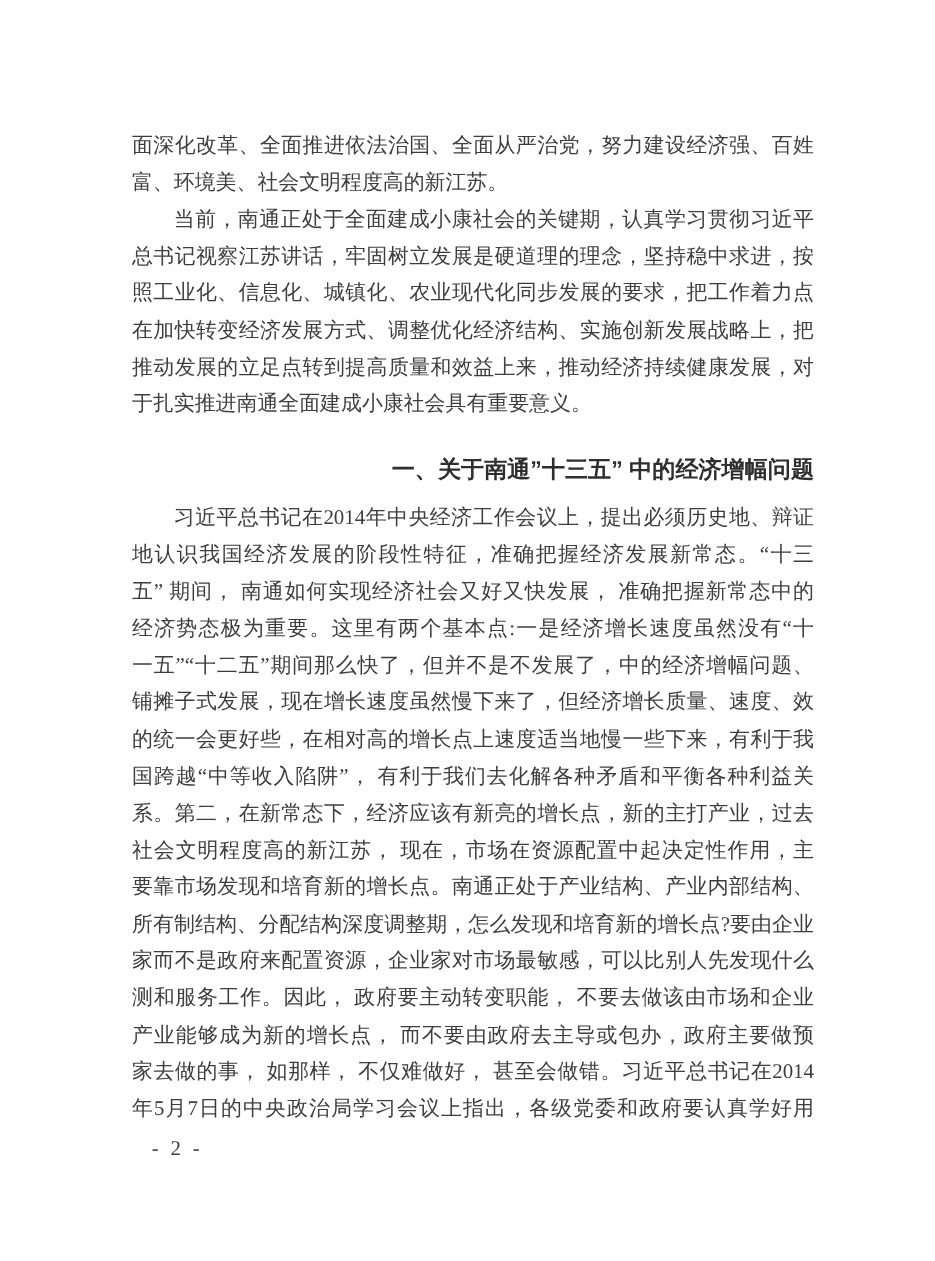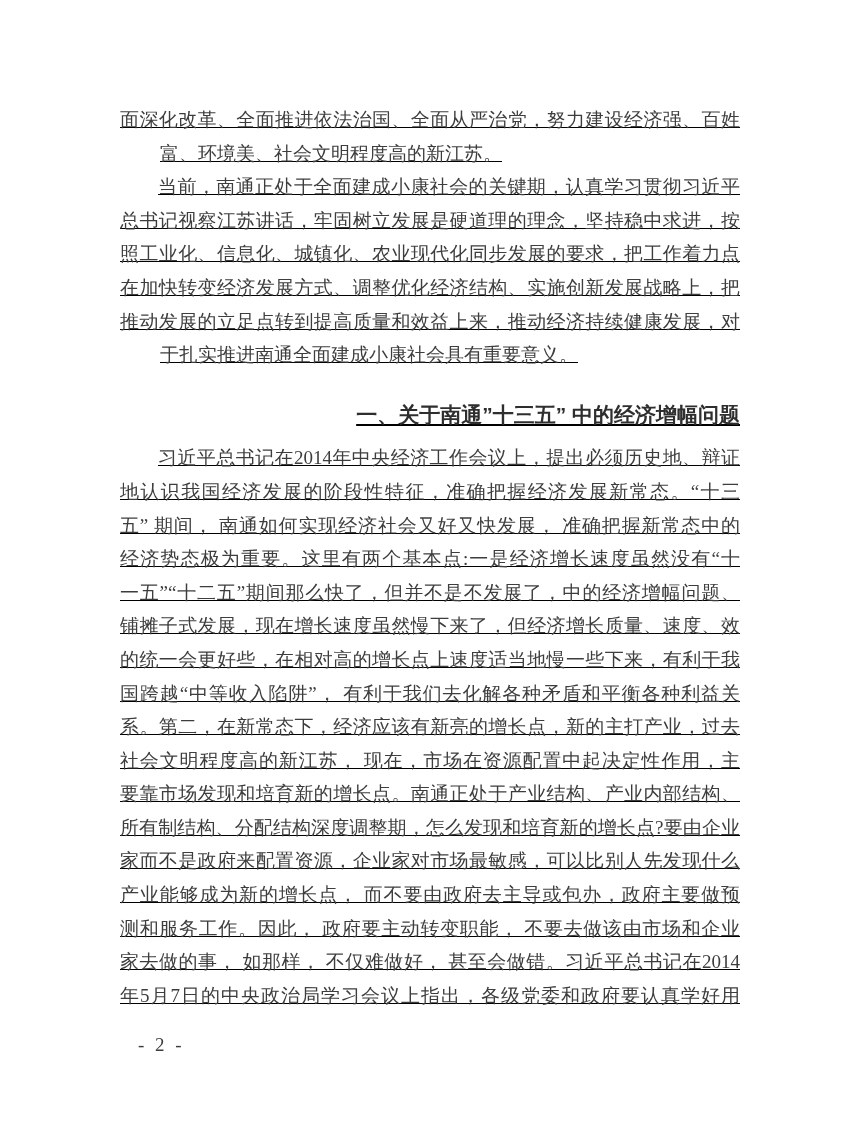--- a/index.html
+++ b/index.html
@@ -15,42 +15,40 @@
     font-family: "Liberation Serif", serif;
   }
   .page {
     position: absolute;
     inset: 0;
     background: #ffffff;
   }
   .content {
     position: absolute;
     left: 120px;
-    top: 103px;
+    top: 116px;
     width: 620px;
-    text-decoration: underline;
   }
   .paragraph {
     margin: 0;
     padding: 0;
   }
   .line {
     font-size: 19px;
     height: 33.6px;
     line-height: 33.6px;
     color: #3d3d3d;
     text-align: justify;
     text-align-last: justify;
     overflow: hidden;
     white-space: normal;
   }
   .line.no-stretch {
     text-align: left;
     text-align-last: left;
-    margin-left: 40px;
   }
   .line.indent {
     text-indent: 38px;
   }
   .heading {
     font-family: "Liberation Sans", sans-serif;
     font-weight: bold;
     font-size: 21px;
     color: #2e2e2e;
     height: 33.6px;
@@ -97,20 +95,20 @@
         <div class="line">经济势态极为重要。这里有两个基本点:一是经济增长速度虽然没有“十</div>
         <div class="line">一五”“十二五”期间那么快了，但并不是不发展了，中的经济增幅问题、</div>
         <div class="line">铺摊子式发展，现在增长速度虽然慢下来了，但经济增长质量、速度、效益</div>
         <div class="line">的统一会更好些，在相对高的增长点上速度适当地慢一些下来，有利于我</div>
         <div class="line">国跨越“中等收入陷阱”， 有利于我们去化解各种矛盾和平衡各种利益关</div>
         <div class="line">系。第二，在新常态下，经济应该有新亮的增长点，新的主打产业，过去主</div>
         <div class="line">社会文明程度高的新江苏， 现在，市场在资源配置中起决定性作用，主</div>
         <div class="line">要靠市场发现和培育新的增长点。南通正处于产业结构、产业内部结构、</div>
         <div class="line">所有制结构、分配结构深度调整期，怎么发现和培育新的增长点?要由企业</div>
         <div class="line">家而不是政府来配置资源，企业家对市场最敏感，可以比别人先发现什么</div>
+        <div class="line">测和服务工作。因此， 政府要主动转变职能， 不要去做该由市场和企业</div>
         <div class="line">产业能够成为新的增长点， 而不要由政府去主导或包办，政府主要做预</div>
-        <div class="line">测和服务工作。因此， 政府要主动转变职能， 不要去做该由市场和企业</div>
         <div class="line">家去做的事， 如那样， 不仅难做好， 甚至会做错。习近平总书记在2014</div>
         <div class="line">年5月7日的中央政治局学习会议上指出，各级党委和政府要认真学好用</div>
       </div>
     </div>
   <div class="page-number">- 2 -</div>
 </div>
 
 </body></html>

